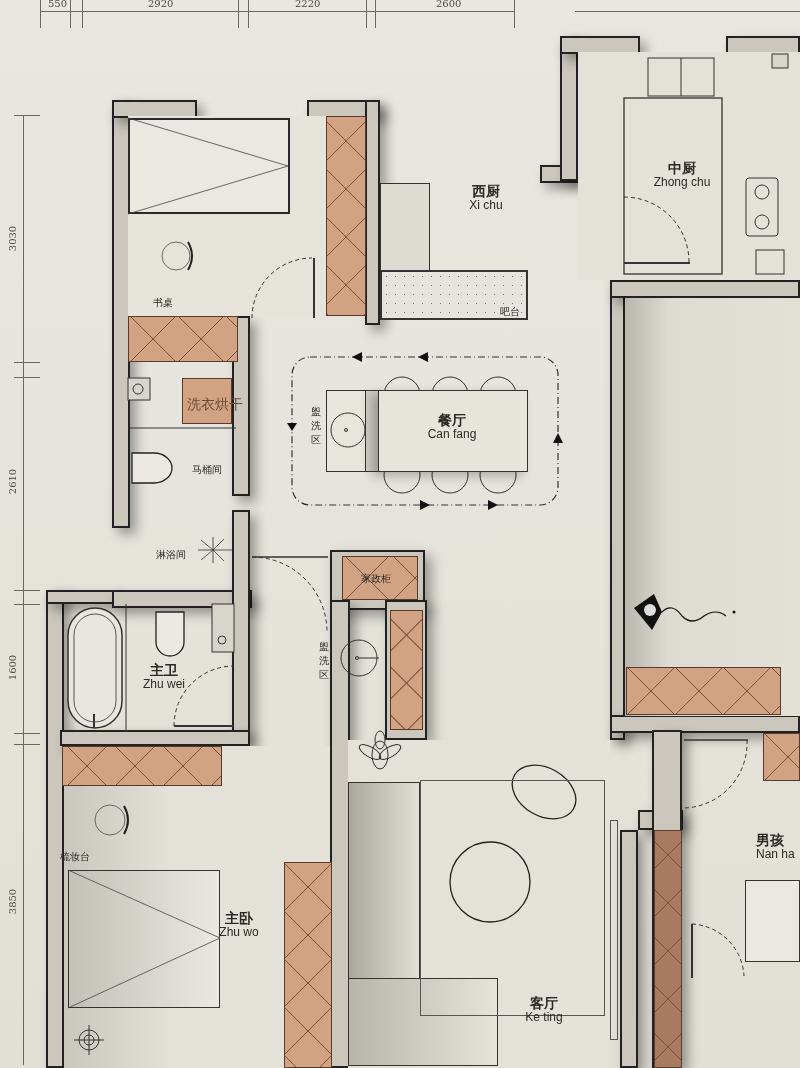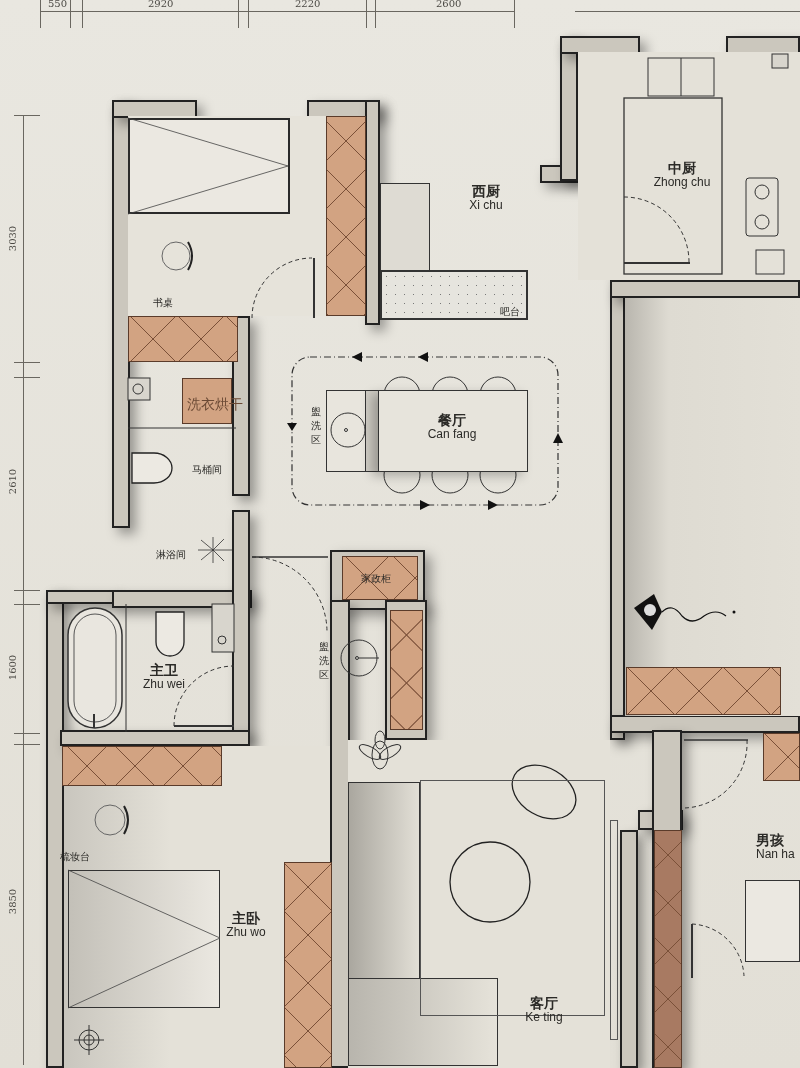--- a/index.html
+++ b/index.html
@@ -255,21 +255,21 @@
     <span class="py">Zhong chu</span>
   </div>
   <div class="label" style="left:412px;top:412px;width:80px;">
     <span class="cn">餐厅</span>
     <span class="py">Can fang</span>
   </div>
   <div class="label" style="left:124px;top:662px;width:80px;">
     <span class="cn">主卫</span>
     <span class="py">Zhu wei</span>
   </div>
-  <div class="label" style="left:206px;top:910px;width:80px;">
+  <div class="label" style="left:199px;top:910px;width:80px;">
     <span class="cn">主卧</span>
     <span class="py">Zhu wo</span>
   </div>
   <div class="label" style="left:504px;top:995px;width:80px;">
     <span class="cn">客厅</span>
     <span class="py">Ke ting</span>
   </div>
   <div class="label" style="left:756px;top:832px;width:60px;text-align:left;">
     <span class="cn">男孩</span>
     <span class="py">Nan ha</span>

